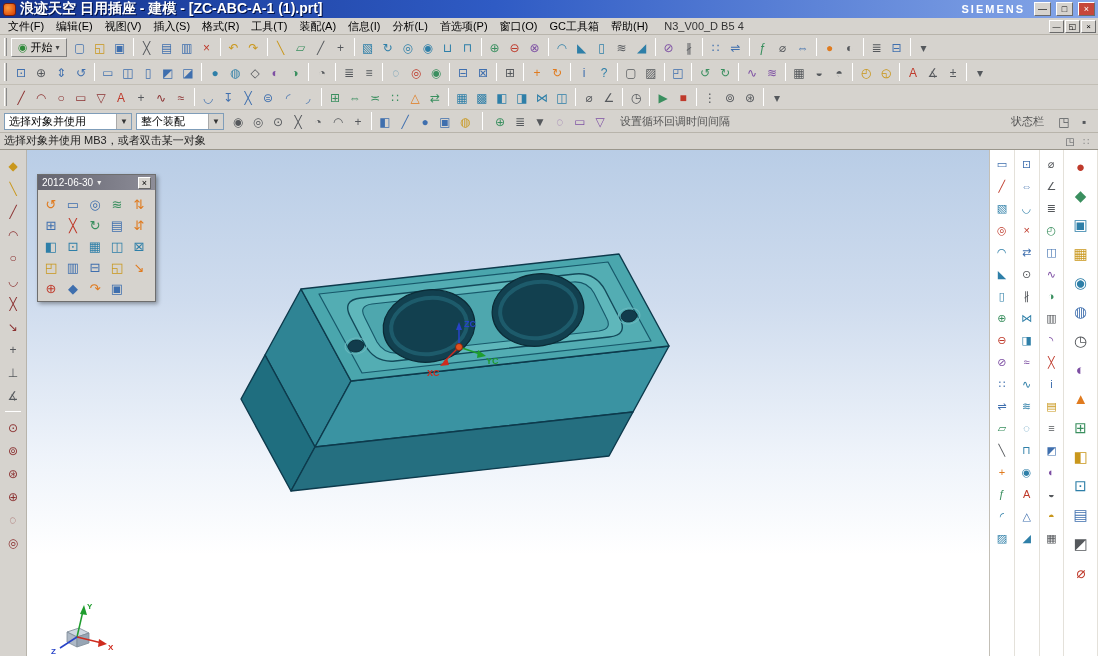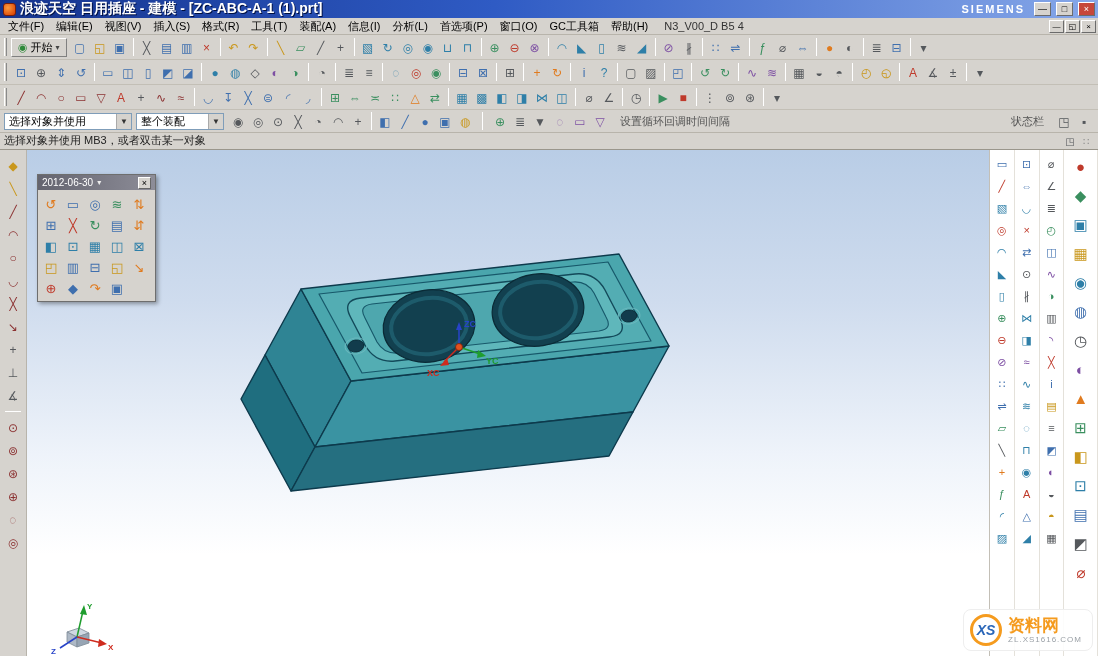--- a/index.html
+++ b/index.html
@@ -555,21 +555,14 @@
           <span class="icon" style="color: rgb(201, 151, 28);">◧</span>
           <span class="icon" style="color: rgb(46, 127, 168);">⊡</span>
           <span class="icon" style="color: rgb(63, 111, 174);">▤</span>
           <span class="icon" style="color: rgb(85, 88, 92);">◩</span>
           <span class="icon" style="color: rgb(191, 58, 43);">⌀</span>
         </div>
     </div>
 
   </div>
 
-  <div class="watermark">
-    <div class="wm-logo">XS</div>
-    <div>
-      <div class="wm-text">资料网</div>
-      <div class="wm-url">ZL.XS1616.COM</div>
-    </div>
-  </div>
 
 </div>
 
 </body></html>

